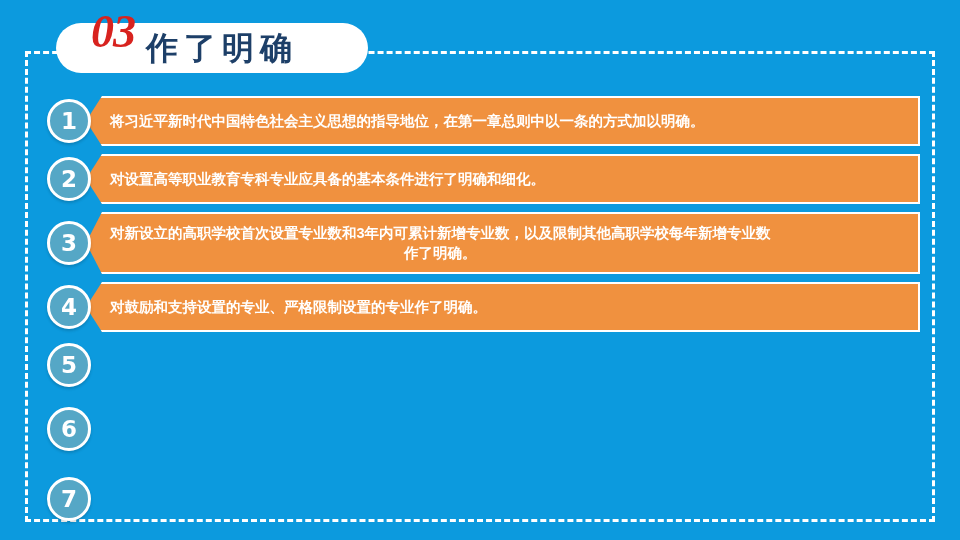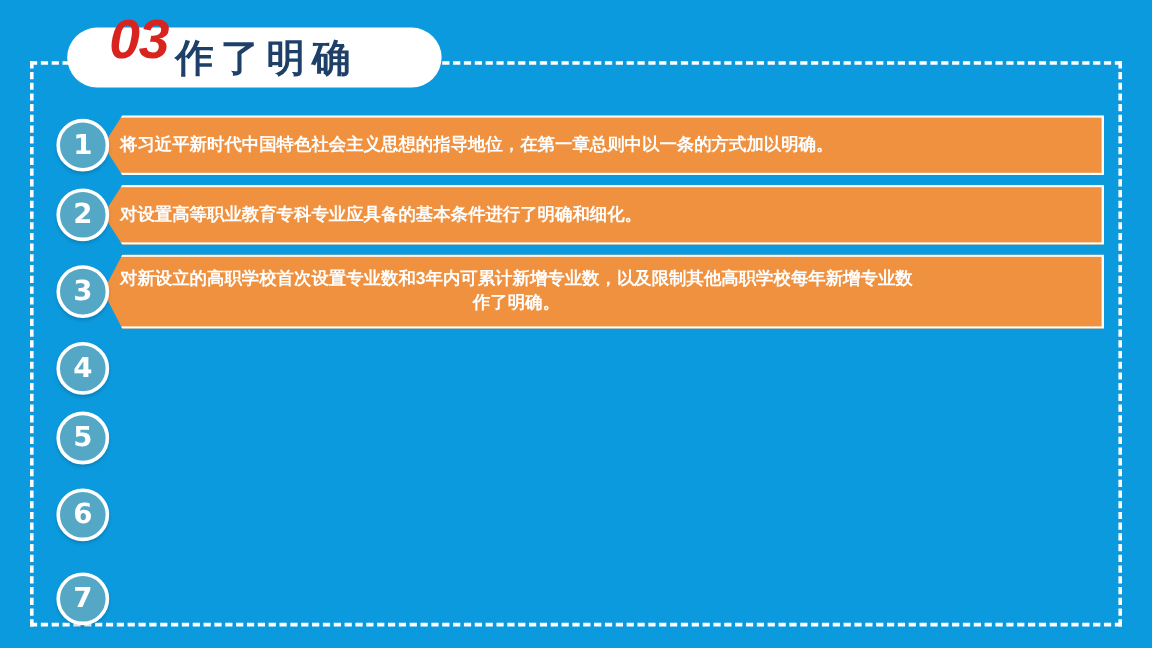--- a/index.html
+++ b/index.html
@@ -67,20 +67,21 @@
     position: absolute;
     left: 35px;
     top: -14px;
     font-size: 46px;
     line-height: 46px;
     font-weight: bold;
     font-style: italic;
     color: #d8231f;
     letter-spacing: -1px;
     white-space: nowrap;
+    font-family: Liberation Serif, serif;
   }
 
   
   #rows {
     position: absolute;
     left: 0;
     top: 96px;
     width: 960px;
   }
   .row {
@@ -100,21 +101,21 @@
     background: #f0913f;
     border: 2px solid #ffffff;
     box-sizing: border-box;
     box-shadow: 0 3px 3px rgba(0,0,0,0.18);
     -webkit-clip-path: polygon(0 50%, 16px 0, 100% 0, 100% 100%, 16px 100%);
     clip-path: polygon(0 50%, 16px 0, 100% 0, 100% 100%, 16px 100%);
     display: flex;
     align-items: center;
   }
   .bar-text {
-    padding-left: 12px;
+    padding-left: 22px;
     padding-right: 10px;
     font-size: 14.5px;
     line-height: 1.38;
     font-weight: bold;
     color: #ffffff;
     white-space: pre-line;
   }
   .row.tall .bar-text { font-size: 14.5px; text-align: center; }
 
   
@@ -176,20 +177,23 @@
       <div class="row tall">
         <div class="bar">
           <div class="bar-text">对新设立的高职学校首次设置专业数和3年内可累计新增专业数，以及限制其他高职学校每年新增专业数
 作了明确。</div>
         </div>
         <div class="badge">
           <span class="badge-num">3</span>
         </div>
       </div>
       <div class="row">
+        <div class="bar">
+          <div class="bar-text">对鼓励和支持设置的专业、严格限制设置的专业作了明确。</div>
+        </div>
         <div class="badge">
           <span class="badge-num">4</span>
         </div>
       </div>
       <div class="row">
         <div class="badge">
           <span class="badge-num">5</span>
         </div>
       </div>
       <div class="row tall">

